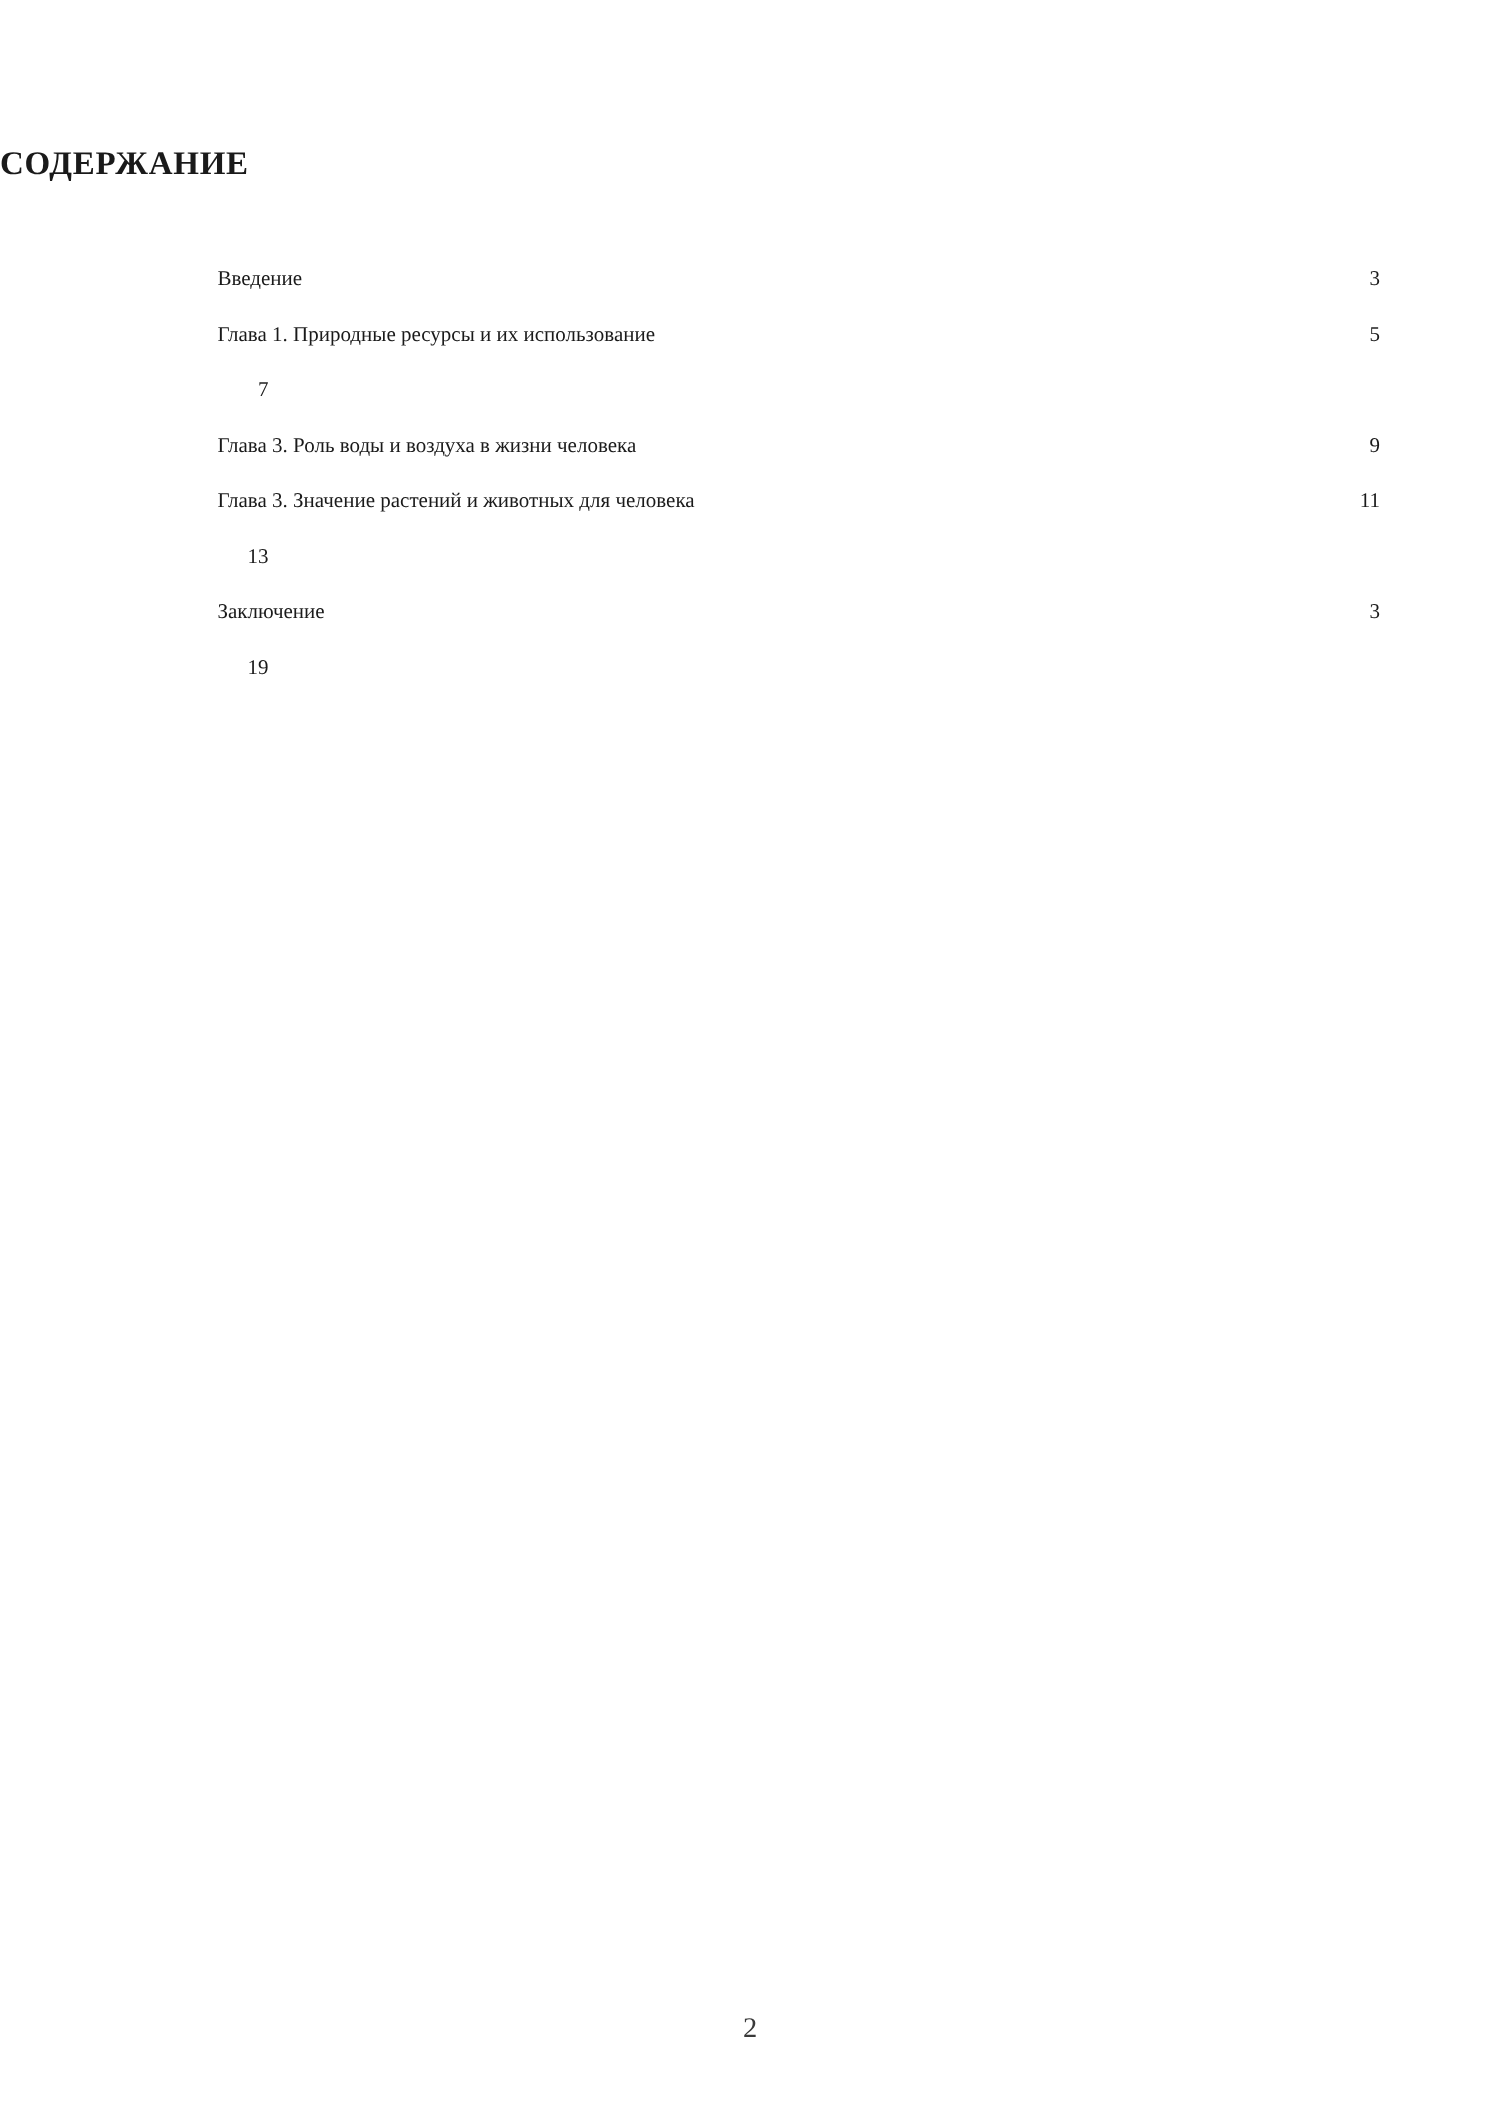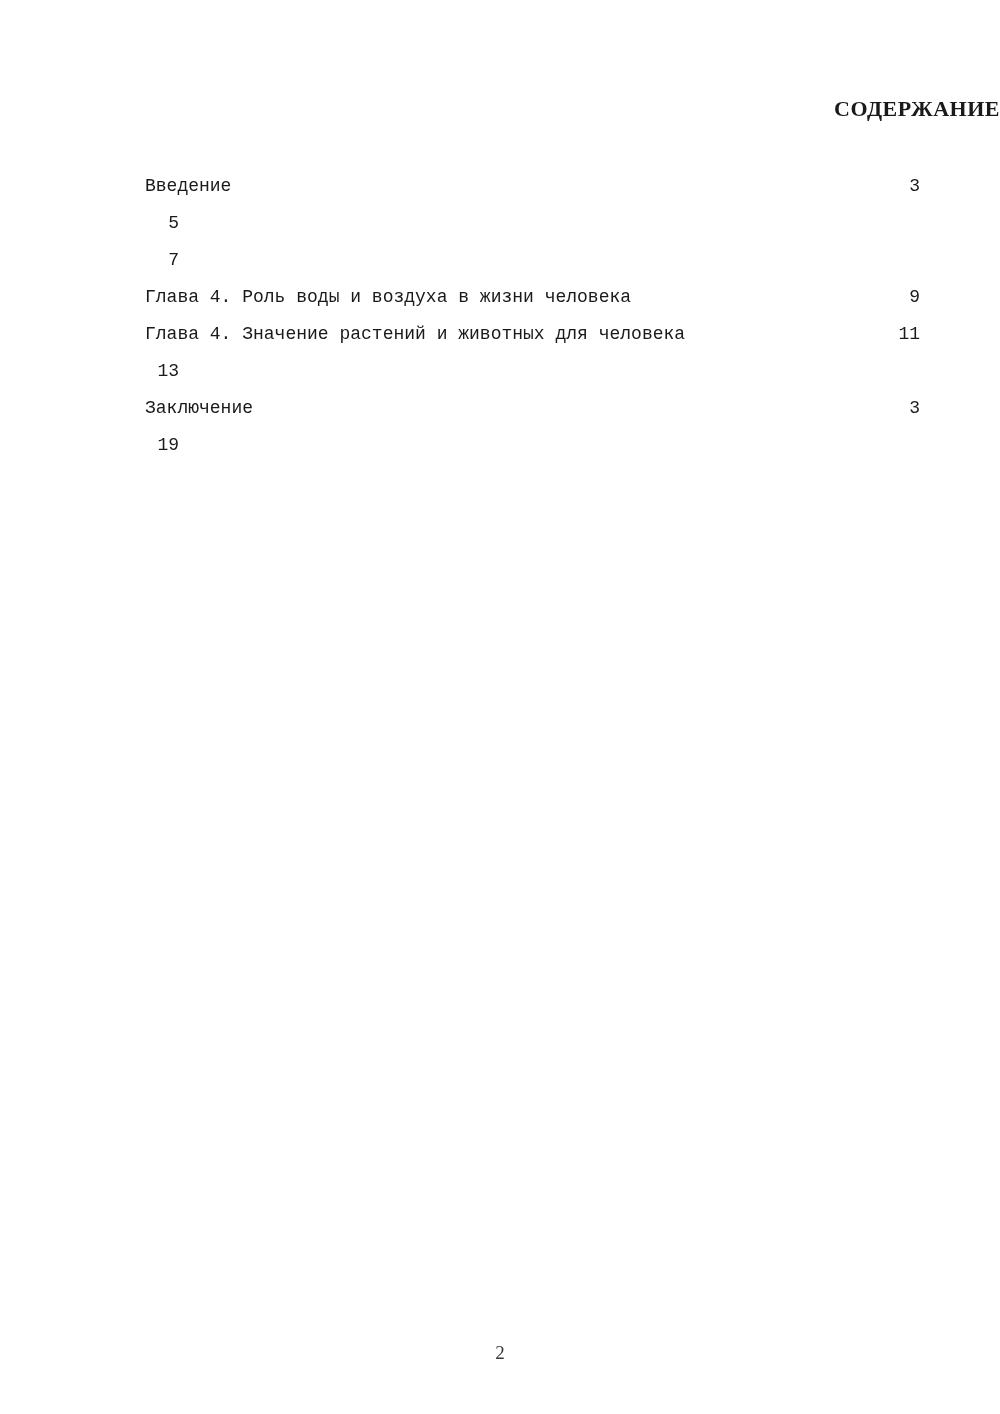--- a/index.html
+++ b/index.html
@@ -15,40 +15,39 @@
       font-family: "Liberation Serif", serif;
       color: #1a1a1a;
       overflow: hidden;
       box-sizing: border-box;
     }
     .doc-title {
       position: absolute;
       top: 96px;
       left: 0;
       width: 100%;
-      text-align: right;
+      text-align: left;
       font-size: 22px;
       font-weight: bold;
       letter-spacing: 0.5px;
       color: #1a1a1a;
     }
     .toc {
       position: absolute;
       top: 168px;
       left: 145px;
       right: 80px;
     }
     .toc-row {
       display: flex;
       justify-content: space-between;
       align-items: baseline;
-      font-size: 18px;
+      font-size: 14px;
       line-height: 37px;
       color: #1a1a1a;
-      font-family: Liberation Mono, monospace;
     }
     .toc-label {
       white-space: nowrap;
       overflow: hidden;
       text-overflow: ellipsis;
       padding-right: 24px;
     }
     .toc-page {
       flex: 0 0 auto;
       text-align: right;
@@ -72,34 +71,35 @@
   <div class="doc-title">СОДЕРЖАНИЕ</div>
 
   <div class="toc">
 
     <div class="toc-row">
       <span class="toc-label">Введение</span>
       <span class="toc-page">3</span>
     </div>
 
     <div class="toc-row">
+      <span class="toc-label">Глава 1. Природные ресурсы и их использование</span>
       <span class="toc-page">5</span>
     </div>
 
     <div class="toc-row">
       <span class="toc-page">7</span>
     </div>
 
     <div class="toc-row">
-      <span class="toc-label">Глава 4. Роль воды и воздуха в жизни человека</span>
+      <span class="toc-label">Глава 3. Роль воды и воздуха в жизни человека</span>
       <span class="toc-page">9</span>
     </div>
 
     <div class="toc-row">
-      <span class="toc-label">Глава 4. Значение растений и животных для человека</span>
+      <span class="toc-label">Глава 3. Значение растений и животных для человека</span>
       <span class="toc-page">11</span>
     </div>
 
     <div class="toc-row">
       <span class="toc-page">13</span>
     </div>
 
     <div class="toc-row">
       <span class="toc-label">Заключение</span>
       <span class="toc-page">3</span>

